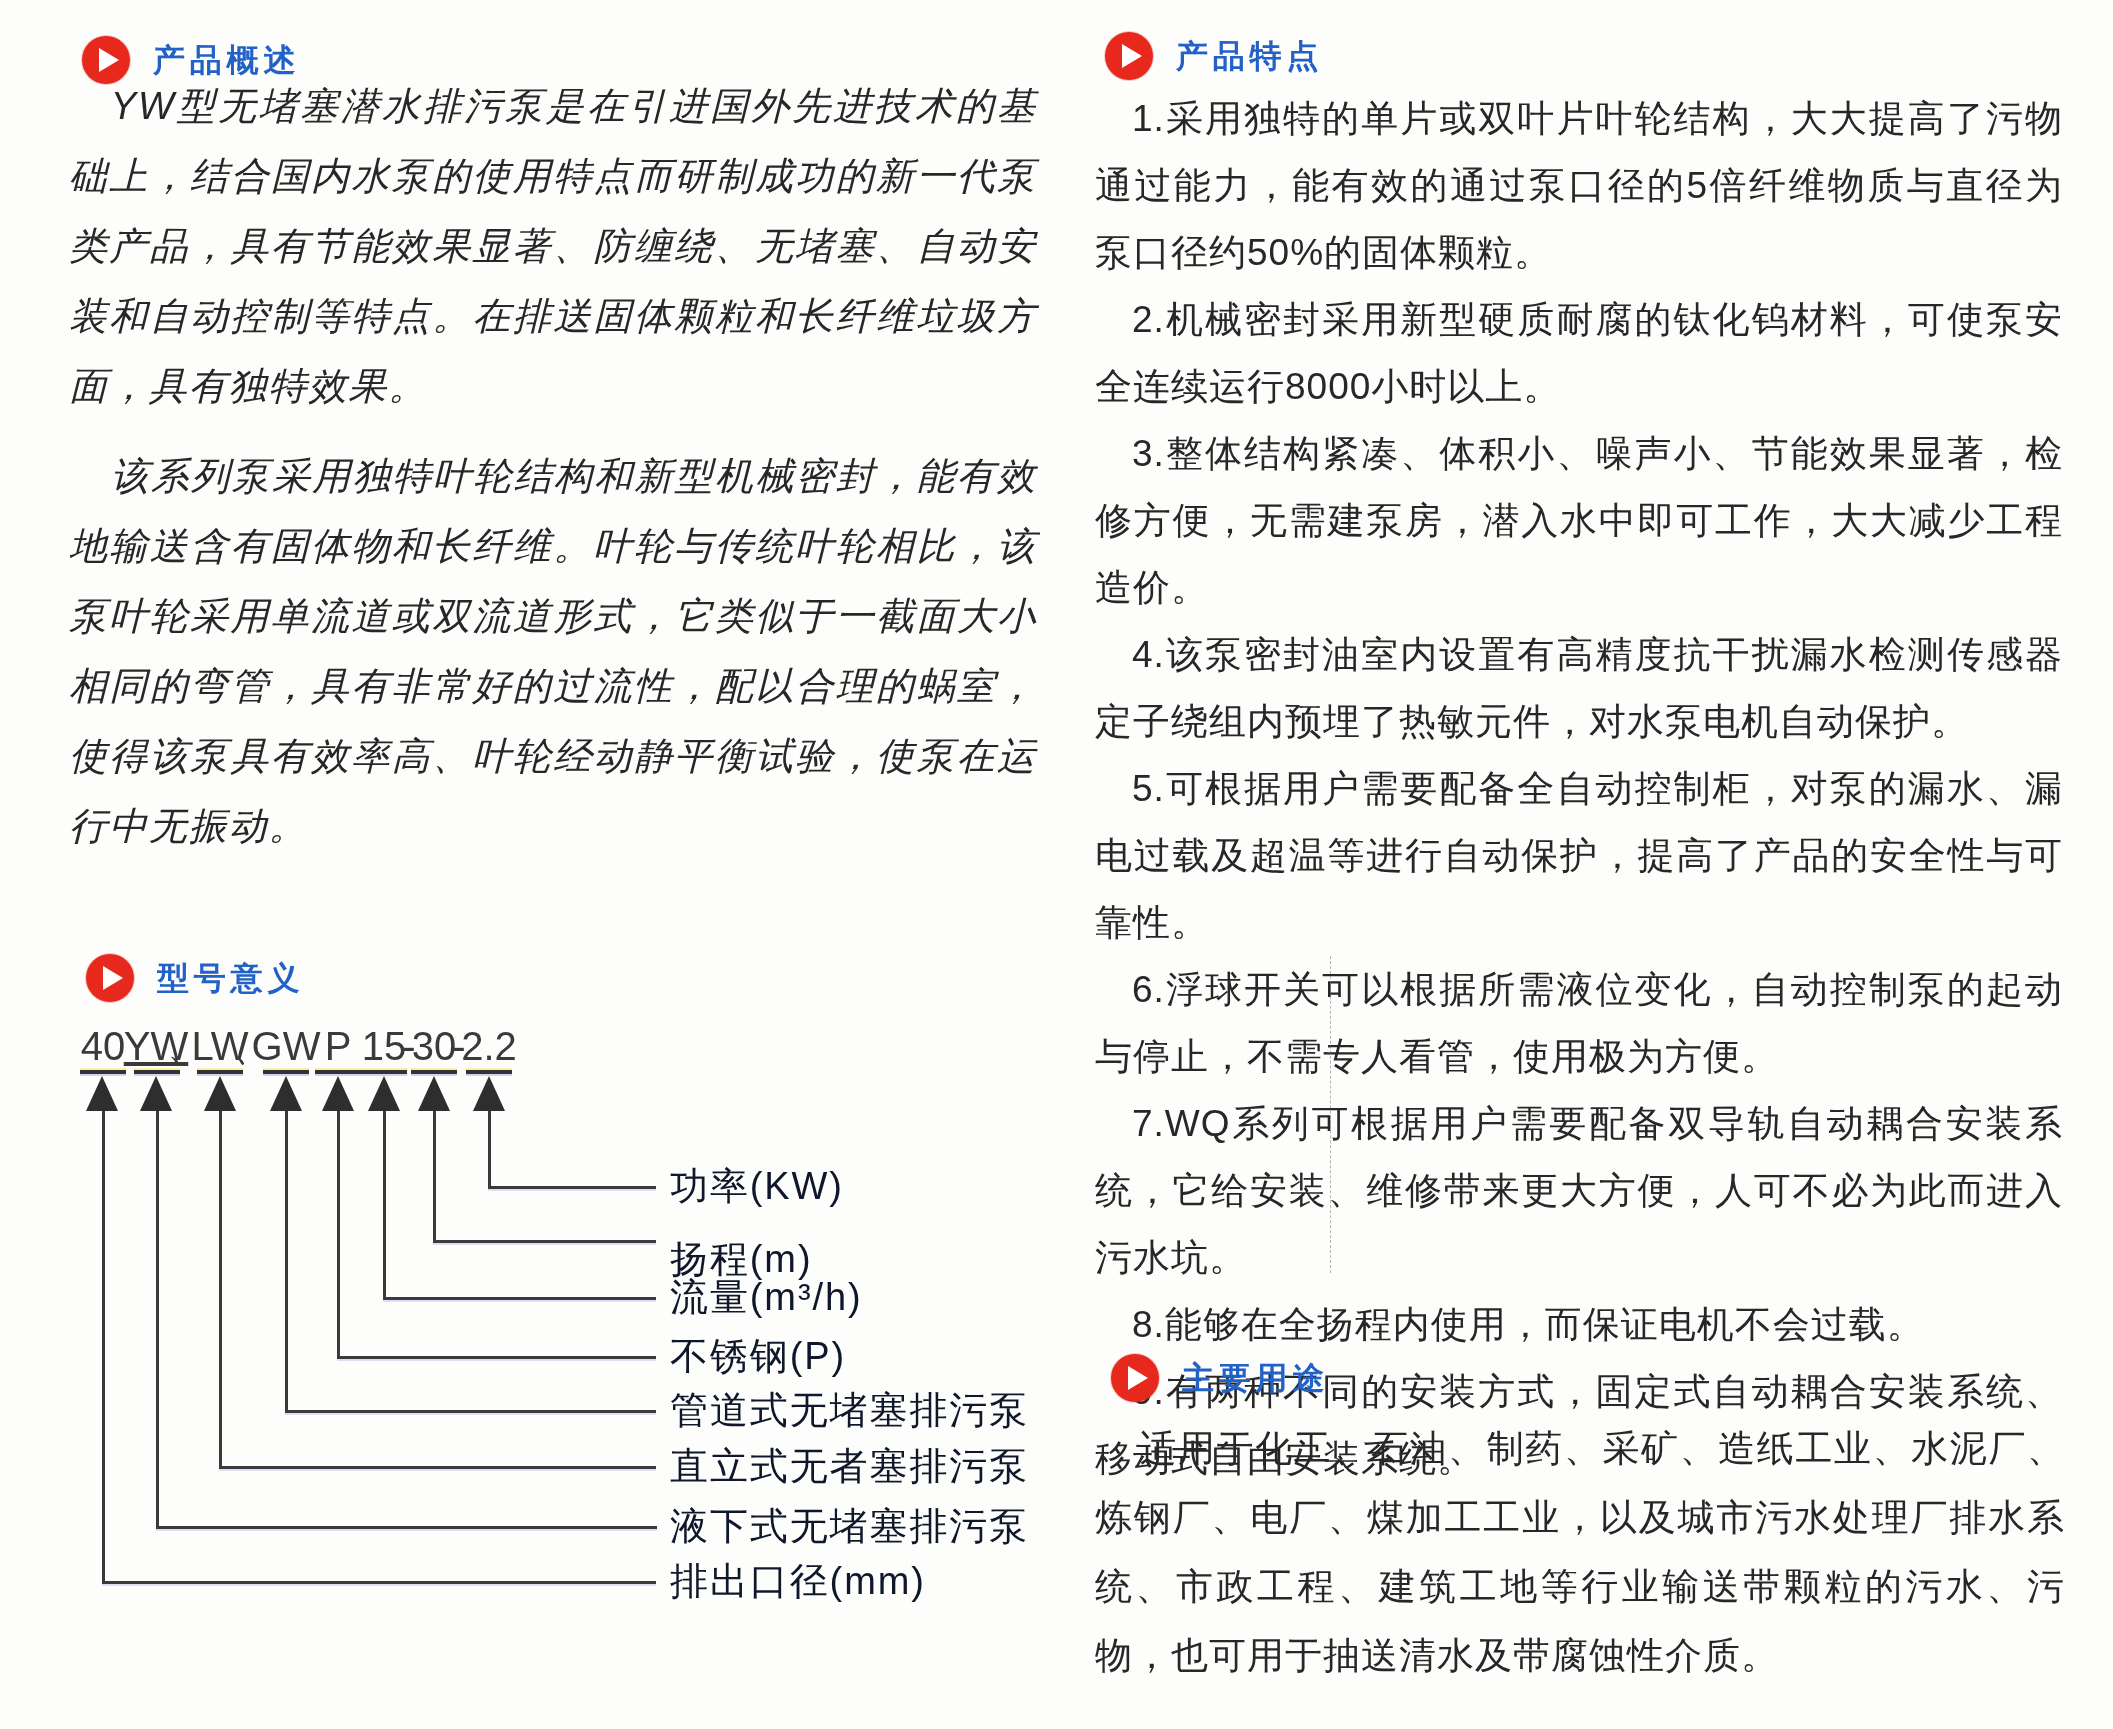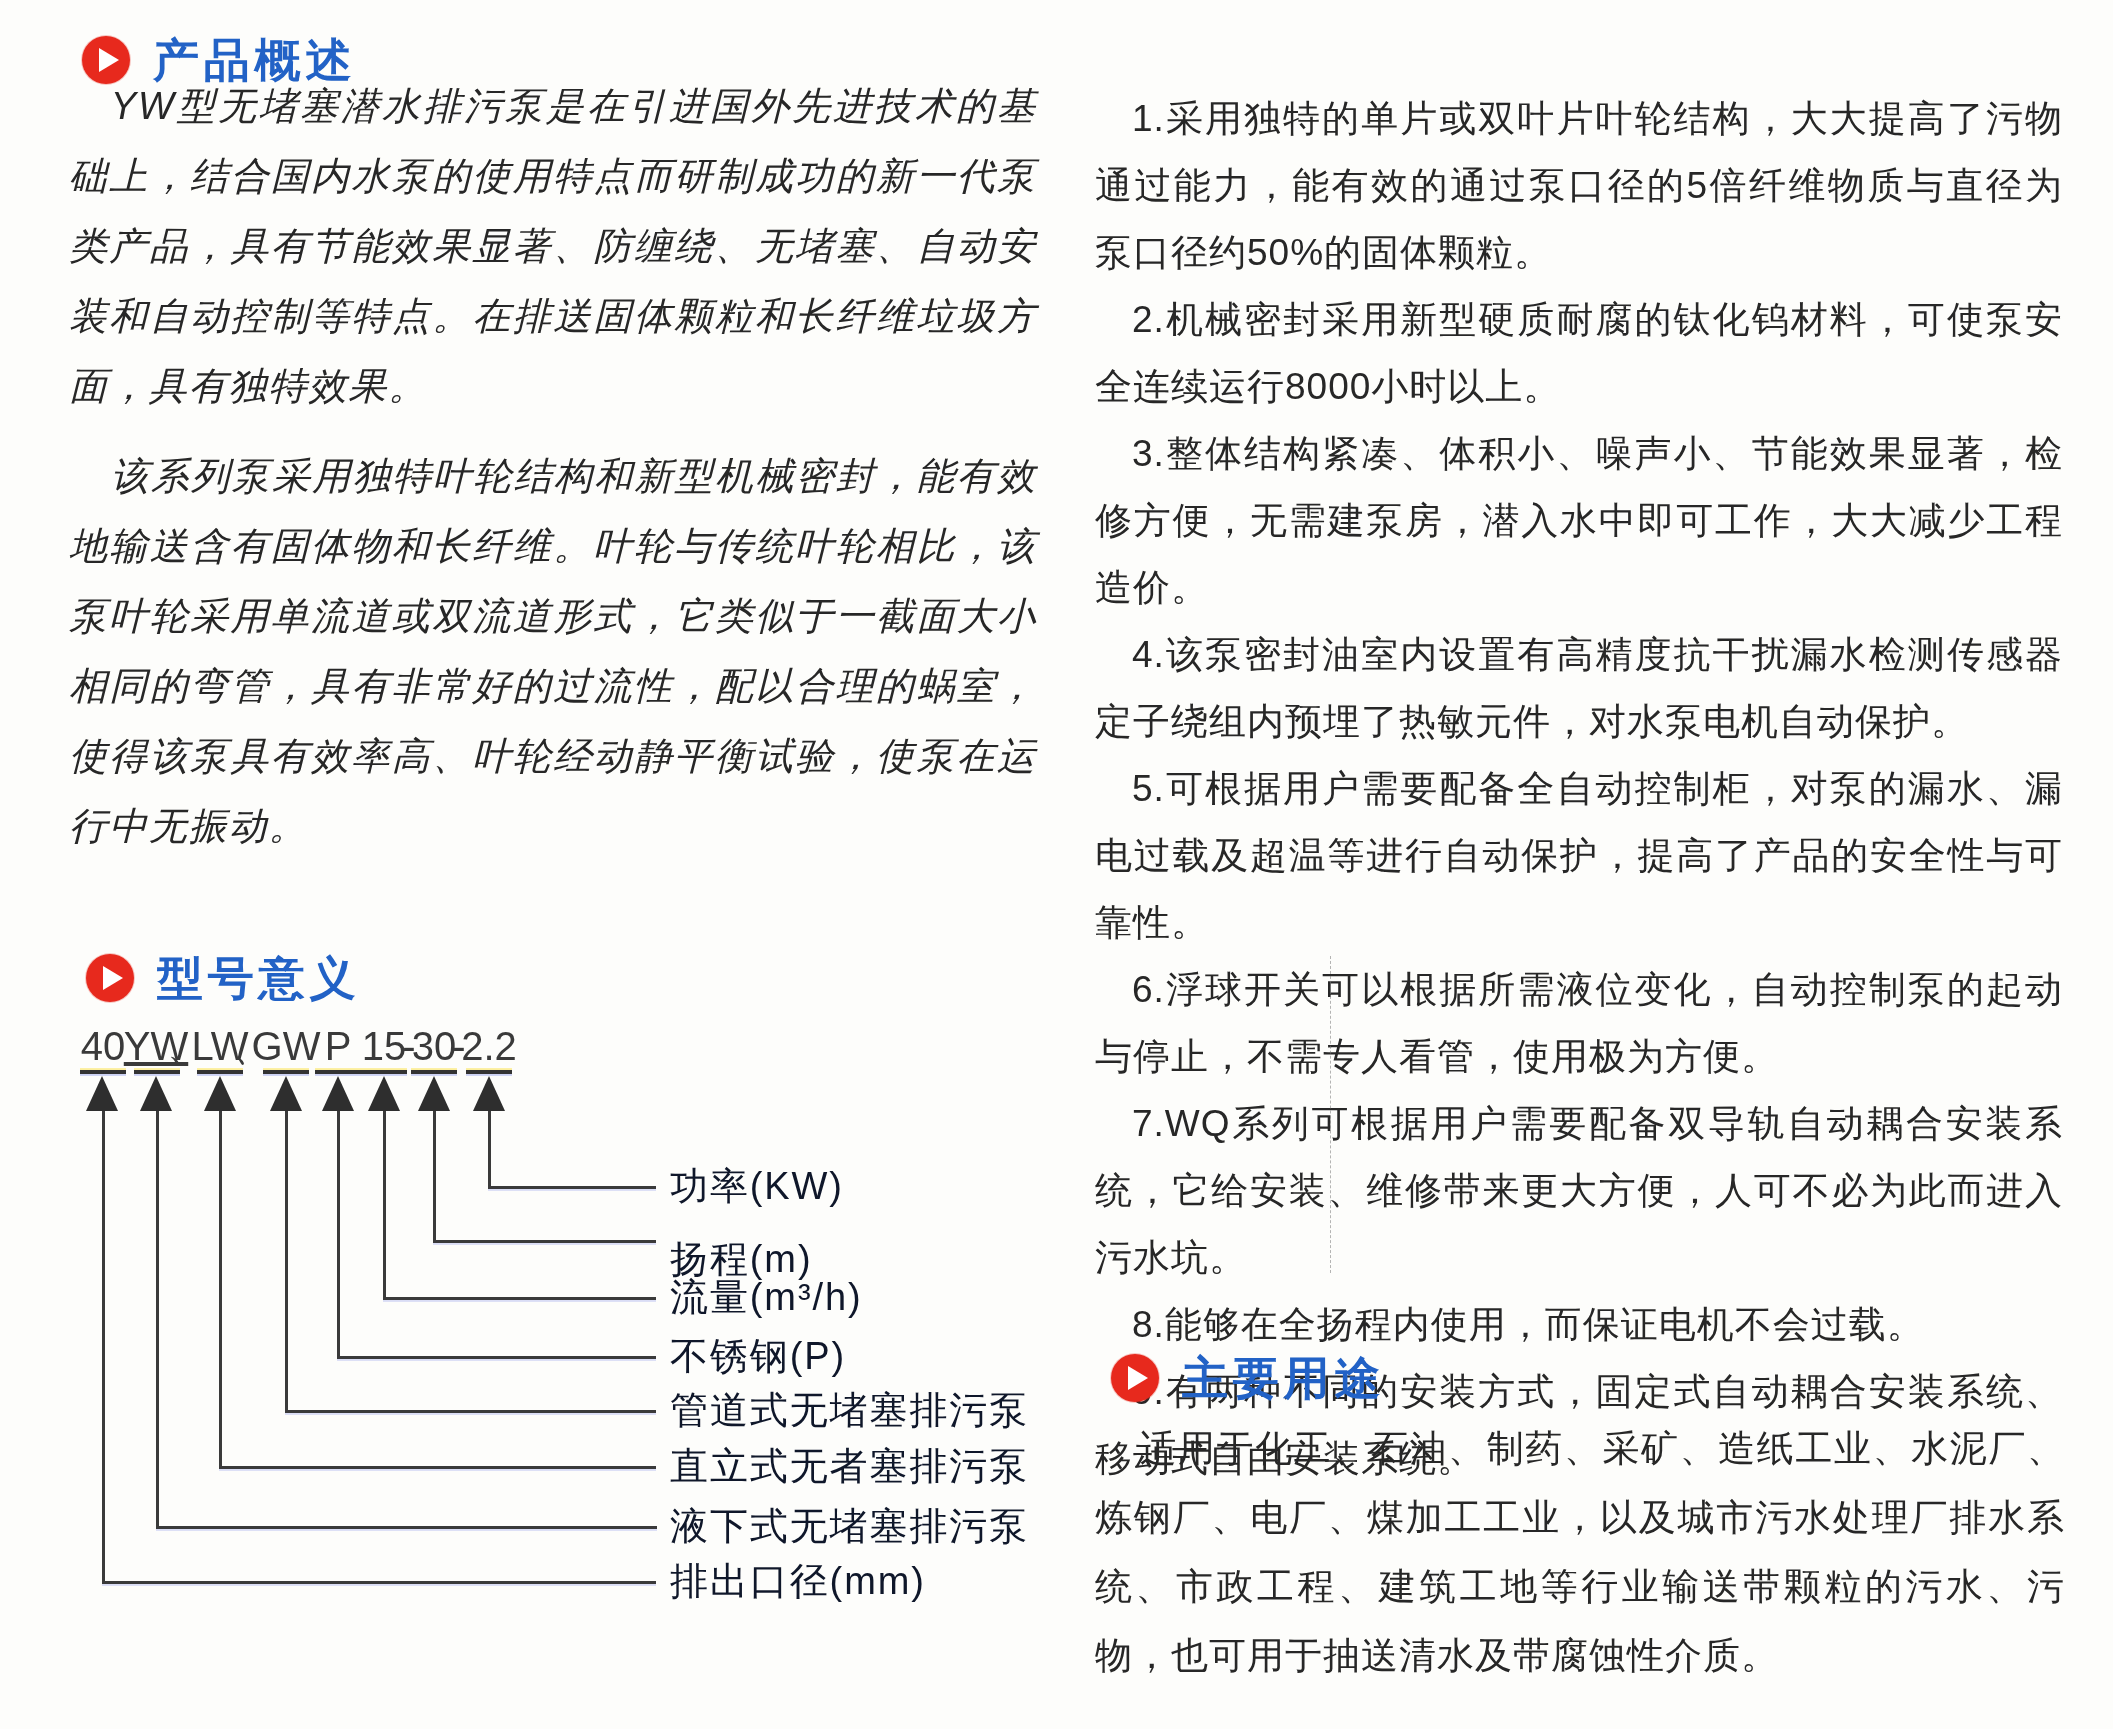--- a/index.html
+++ b/index.html
@@ -14,21 +14,21 @@
     width:48px;height:48px;border-radius:50%;background:#e7291d;flex:0 0 auto;
     display:flex;align-items:center;justify-content:center;
     box-shadow:0 0 0 1px rgba(231,41,29,.25);
   }
   .sec-icon .tri{
     width:0;height:0;margin-left:6.7px;
     border-top:12.5px solid transparent;border-bottom:12.5px solid transparent;
     border-left:20px solid #ffffff;
   }
   .sec-title{
-    font-size:46px;font-weight:bold;color:#2262c6;letter-spacing:4.8px;
+    font-size:32px;font-weight:bold;color:#2262c6;letter-spacing:4.8px;
     white-space:nowrap;line-height:54px;
   }
   
   .body-text{
     position:absolute;text-align:justify;
   }
   .body-text p{margin:0;padding:0;}
   .col-left-text{width:968px;left:69px;font-size:38px;line-height:70px;letter-spacing:1.9px;font-style:italic;}
   .col-left-text p{text-indent:1.1em;}
   .col-right-text{width:968px;left:1095px;font-size:37px;line-height:67px;letter-spacing:1px;}
@@ -126,20 +126,26 @@
       <div class="d-vline" style="left: 156px; top: 1111px; height: 417px;"></div>
       <div class="d-hline" style="left: 156px; top: 1526px; width: 501px;"></div>
       <div class="d-label" style="left: 670px; top: 1501px;">液下式无堵塞排污泵</div>
       <div class="d-bar" style="left: 80px; top: 1070px; width: 46px;"></div>
       <div class="d-head" style="left: 86px; top: 1076px;"></div>
       <div class="d-vline" style="left: 102px; top: 1111px; height: 473px;"></div>
       <div class="d-hline" style="left: 102px; top: 1581px; width: 554px;"></div>
       <div class="d-label" style="left: 670px; top: 1556px;">排出口径(mm)</div>
     </div>
 
+  <div class="sec-head" style="left:1105px;top:29px;">
+    <span class="sec-icon">
+        <span class="tri"></span>
+      </span>
+    <span class="sec-title">产品特点</span>
+  </div>
 
   <div class="body-text col-right-text" style="top:85px;" id="features-list">
       <p>1.采用独特的单片或双叶片叶轮结构，大大提高了污物通过能力，能有效的通过泵口径的5倍纤维物质与直径为泵口径约50%的固体颗粒。</p>
       <p>2.机械密封采用新型硬质耐腐的钛化钨材料，可使泵安全连续运行8000小时以上。</p>
       <p>3.整体结构紧凑、体积小、噪声小、节能效果显著，检修方便，无需建泵房，潜入水中即可工作，大大减少工程造价。</p>
       <p>4.该泵密封油室内设置有高精度抗干扰漏水检测传感器定子绕组内预埋了热敏元件，对水泵电机自动保护。</p>
       <p>5.可根据用户需要配备全自动控制柜，对泵的漏水、漏电过载及超温等进行自动保护，提高了产品的安全性与可靠性。</p>
       <p>6.浮球开关可以根据所需液位变化，自动控制泵的起动与停止，不需专人看管，使用极为方便。</p>
       <p>7.WQ系列可根据用户需要配备双导轨自动耦合安装系统，它给安装、维修带来更大方便，人可不必为此而进入污水坑。</p>
       <p>8.能够在全扬程内使用，而保证电机不会过载。</p>

